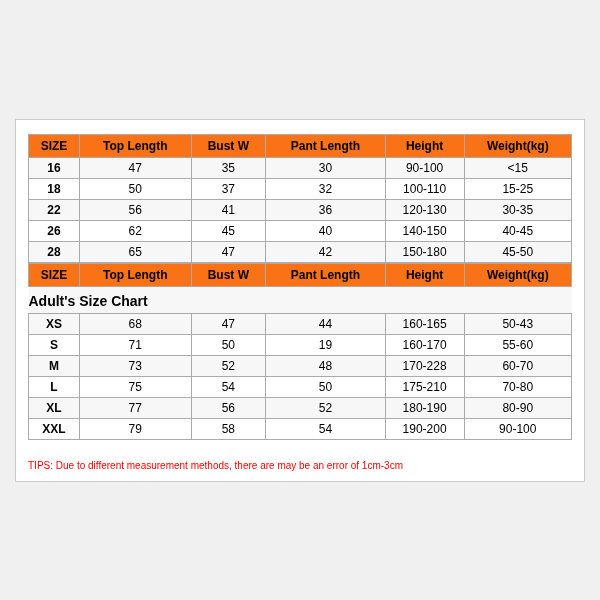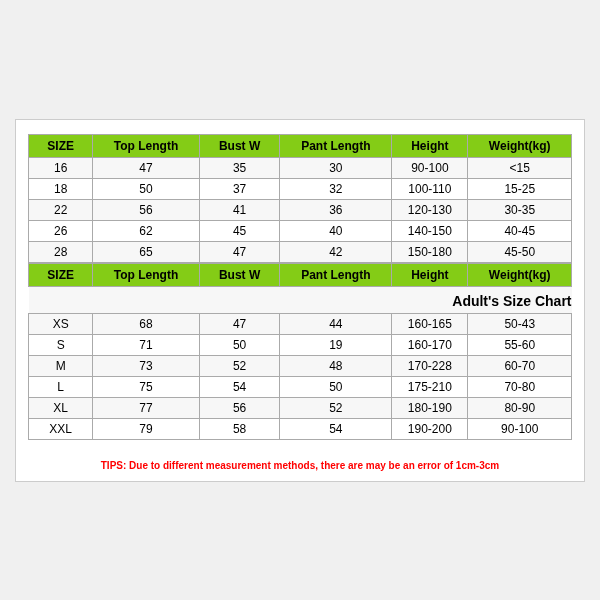--- a/index.html
+++ b/index.html
@@ -35,57 +35,56 @@
       color: #333;
       white-space: nowrap;
       margin-left: 8px;
     }
     table {
       width: 100%;
       border-collapse: collapse;
       font-size: 12px;
     }
     th {
-      background: #84cc16;
+      background: #f97316;
       border: 1px solid #aaa;
-      padding: 4px 15px;
+      padding: 4px 2px;
       text-align: center;
       font-weight: bold;
       font-size: 12px;
     }
     td {
       border: 1px solid #aaa;
       padding: 3px 2px;
       text-align: center;
       font-size: 12px;
     }
     tr:nth-child(odd) td {
       background: #f7f7f7;
     }
     tr:nth-child(even) td {
       background: #ffffff;
     }
     td:first-child {
-      font-weight: normal;
+      font-weight: bold;
     }
     .section-title-row td {
       background: #fff;
       font-size: 14px;
       font-weight: bold;
-      text-align: right;
+      text-align: left;
       border-left: none;
       border-right: none;
       padding: 6px 0 4px 0;
     }
     .tips-row {
       margin-top: 20px;
       font-size: 10px;
       color: red;
-      text-align: center;
-      font-weight: bold;
+      text-align: left;
     }
   </style>
 </head>
 <body>
 
 <div class="chart-container">
   <div class="main-title-row">
     <div style="flex:1; text-align:center;">
       <span class="main-title"></span>
     </div>

